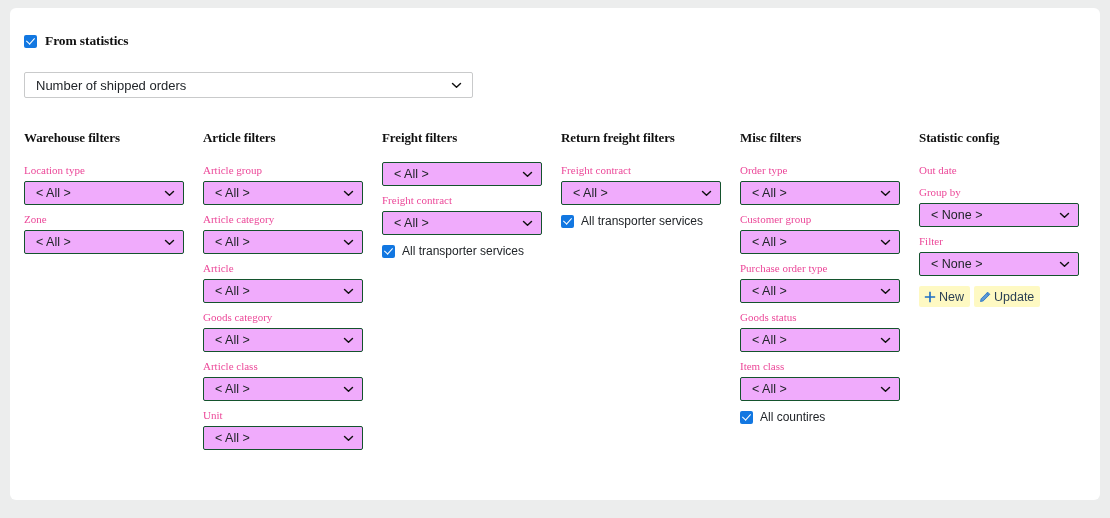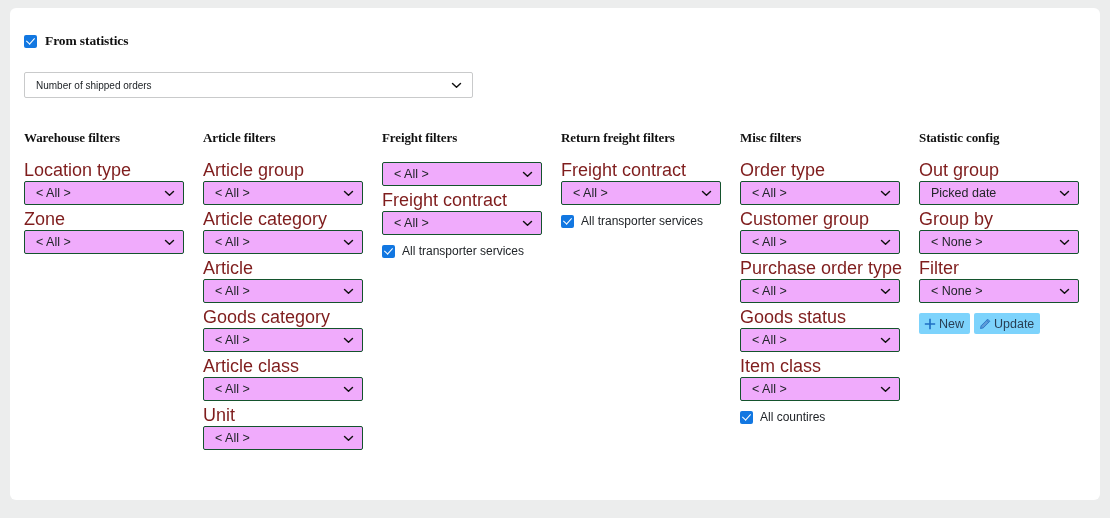--- a/index.html
+++ b/index.html
@@ -68,21 +68,21 @@
     top: 64px;
     width: 449px;
     height: 26px;
     background: #ffffff;
     border: 1px solid #c9cacb;
     border-radius: 2px;
     box-sizing: border-box;
     display: flex;
     align-items: center;
     padding: 0 10px 0 11px;
-    font-size: 10px;
+    font-size: 13px;
     color: #212529;
   }
   .main-select .txt { flex: 1 1 auto; }
 
   .chev {
     width: 11px;
     height: 11px;
     flex: 0 0 auto;
     display: block;
   }
@@ -104,25 +104,26 @@
     font-family: "Liberation Serif", serif;
     font-size: 13px;
     font-weight: bold;
     color: #111111;
     margin: 0 0 16px 0;
     letter-spacing: -0.1px;
     white-space: nowrap;
   }
   .field { margin-bottom: 6px; }
   .field-label {
-    font-size: 18px;
-    color: #7f1d1d;
+    font-size: 11px;
+    color: #ec4899;
     line-height: 16px;
     margin-bottom: 3px;
     white-space: nowrap;
+    font-family: Liberation Serif, serif;
   }
   .sel {
     width: 160px;
     height: 24px;
     background: #f0abfc;
     border: 1px solid #14532d;
     border-radius: 2px;
     box-sizing: border-box;
     display: flex;
     align-items: center;
@@ -145,21 +146,21 @@
   }
 
   
   .btn-row {
     display: flex;
     gap: 4px;
     margin-top: 10px;
   }
   .btn {
     height: 21px;
-    background: #7dd3fc;
+    background: #fef9c3;
     border: none;
     border-radius: 2px;
     display: flex;
     align-items: center;
     gap: 3px;
     padding: 0 6px 0 5px;
     font-size: 12.5px;
     color: #2a3f54;
     font-family: "Liberation Sans", sans-serif;
     cursor: pointer;
@@ -390,29 +391,21 @@
           </div>
         </div>
         <div class="inline-check">
           <span class="cb"></span>
           <span class="lbl">All countires</span>
         </div>
       </div>
       <div class="col" style="left: 895px;">
         <div class="col-title">Statistic config</div>
         <div class="field">
-          <div class="field-label">Out group</div>
-          <div class="sel">
-            <span class="txt">Picked date</span>
-            <span class="chev">
-              <svg viewBox="0 0 16 16" width="11" height="11" aria-hidden="true">
-                <path d="M2.2 5.2 L8 10.6 L13.8 5.2" fill="none" stroke="#111" stroke-width="2.1" stroke-linecap="round" stroke-linejoin="round"></path>
-              </svg>
-            </span>
-          </div>
+          <div class="field-label">Out date</div>
         </div>
         <div class="field">
           <div class="field-label">Group by</div>
           <div class="sel">
             <span class="txt">&lt; None &gt;</span>
             <span class="chev">
               <svg viewBox="0 0 16 16" width="11" height="11" aria-hidden="true">
                 <path d="M2.2 5.2 L8 10.6 L13.8 5.2" fill="none" stroke="#111" stroke-width="2.1" stroke-linecap="round" stroke-linejoin="round"></path>
               </svg>
             </span>

